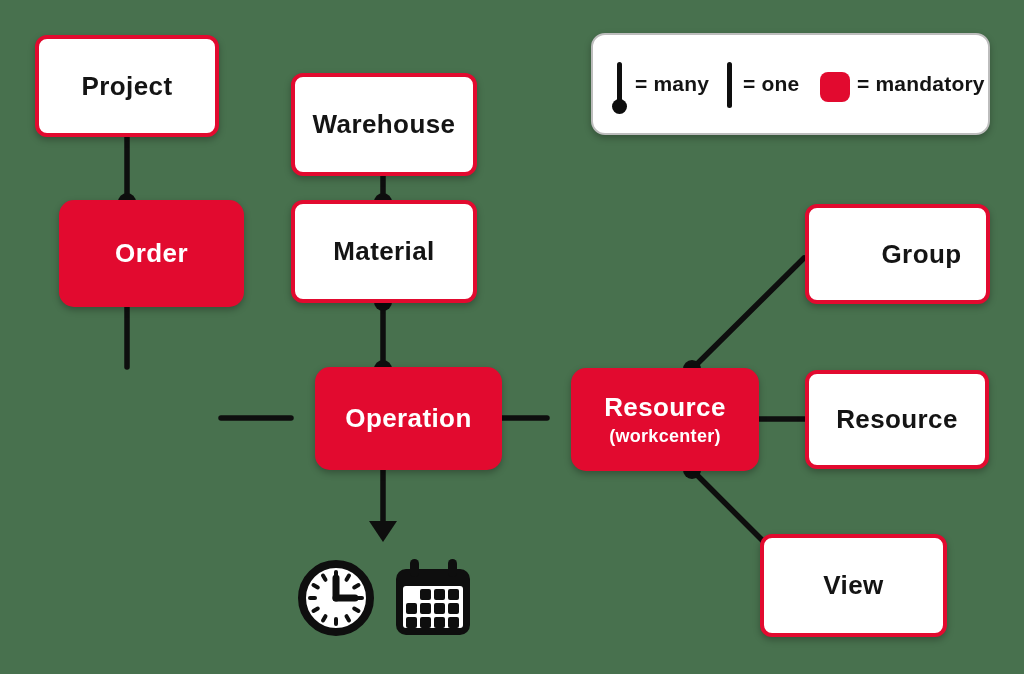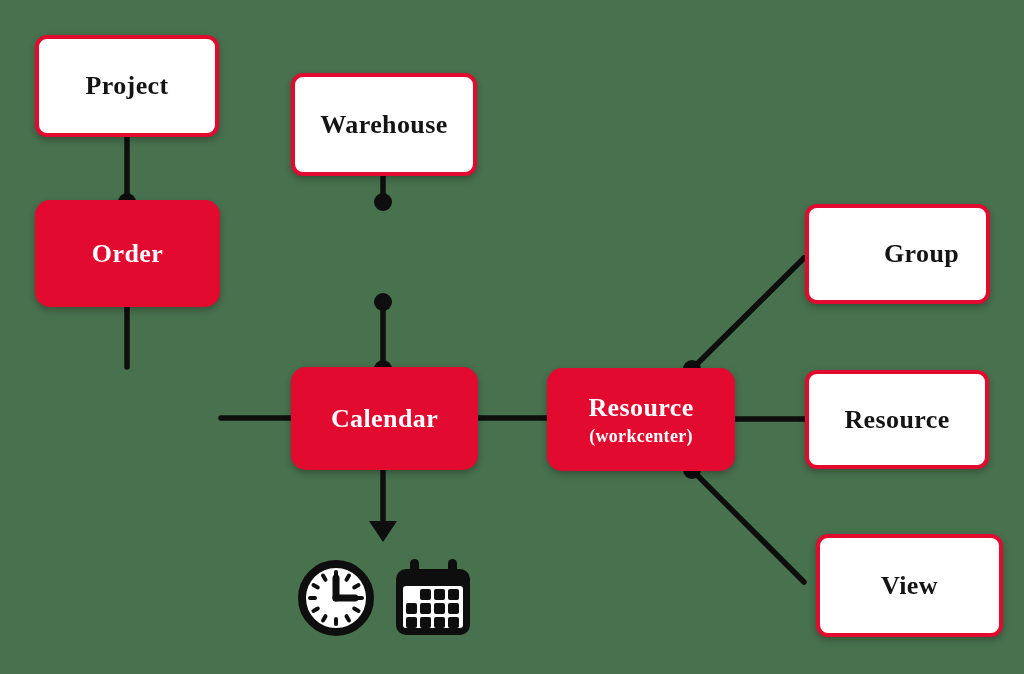--- a/index.html
+++ b/index.html
@@ -14,21 +14,20 @@
   *{margin:0;padding:0;box-sizing:border-box;}
   html,body{width:1024px;height:674px;overflow:hidden;}
   body{
     background:var(--background-green);
     font-family:"Liberation Sans", sans-serif;
   }
   .canvas{
     position:relative;
     width:1024px;height:550px;
     background:var(--background-green);
-    font-family:Liberation Serif, serif;
   }
   svg.overlay{
     position:absolute;left:0;top:0;width:1024px;height:674px;
     pointer-events:none;
   }
   .edge{stroke:var(--line-black);stroke-width:5.5;stroke-linecap:round;fill:none;}
   .dot{fill:var(--line-black);}
   .arrowhead{fill:var(--line-black);}
   .node{
     position:absolute;
@@ -41,35 +40,36 @@
     background:var(--box-white);
     border:4px solid var(--brand-red);
     border-radius:12px;
     color:var(--text-dark);
   }
   .node.mandatory{
     background:var(--brand-red);
     border:none;
     border-radius:15px;
     color:var(--text-light);
+    margin-left:24px;
   }
   .node .sublabel{
     font-size:18px;font-weight:600;letter-spacing:.3px;margin-top:3px;
   }
   
   .n-project  {left:35px; top:35px; width:184px;height:102px;}
   .n-warehouse{left:291px;top:34px; width:186px;height:103px;margin-top:39px;}
   .n-order    {left:35px; top:200px;width:185px;height:107px;}
   .n-material {left:291px;top:200px;width:186px;height:103px;}
   .n-route    {left:34px; top:367px;width:187px;height:104px;}
   .n-operation{left:291px;top:367px;width:187px;height:103px;}
   .n-resource {left:547px;top:368px;width:188px;height:103px;justify-content:center;}
   .n-group    {left:805px;top:204px;width:185px;height:100px;padding-left:48px;}
   .n-calendar {left:805px;top:370px;width:184px;height:99px;}
-  .n-view     {left:816px;top:534px;width:187px;height:103px;text-align:right;}
+  .n-view     {left:760px;top:534px;width:187px;height:103px;text-align:right;}
   
   .legend{
     position:absolute;left:591px;top:33px;width:399px;height:102px;
     background:var(--box-white);
     border:2.5px solid var(--legend-border);
     border-radius:14px;
     box-shadow:0 3px 7px rgba(0,0,0,.28);
     color:var(--text-dark);
   }
   .legend-label{
@@ -168,31 +168,42 @@
 
   <div class="node optional n-project">
     <span>Project</span>
   </div>
   <div class="node optional n-warehouse">
     <span>Warehouse</span>
   </div>
   <div class="node mandatory n-order">
     <span>Order</span>
   </div>
+  <div class="node optional n-material">
+    <span>Material</span>
+  </div>
   <div class="node mandatory n-operation">
-    <span>Calendar</span>
+    <span>Operation</span>
   </div>
   <div class="node mandatory n-resource">
     <span>Resource</span>
     <span class="sublabel">(workcenter)</span>
   </div>
   <div class="node optional n-group">
     <span>Group</span>
   </div>
   <div class="node optional n-calendar">
     <span>Resource</span>
   </div>
   <div class="node optional n-view">
     <span>View</span>
   </div>
 
+  <div class="legend">
+    <span class="sym-line sym-many"></span>
+    <span class="legend-label lbl-many">= many</span>
+    <span class="sym-line sym-one"></span>
+    <span class="legend-label lbl-one">= one</span>
+    <span class="sym-square"></span>
+    <span class="legend-label lbl-mandatory">= mandatory</span>
+  </div>
 
 </div>
 
 </body></html>

